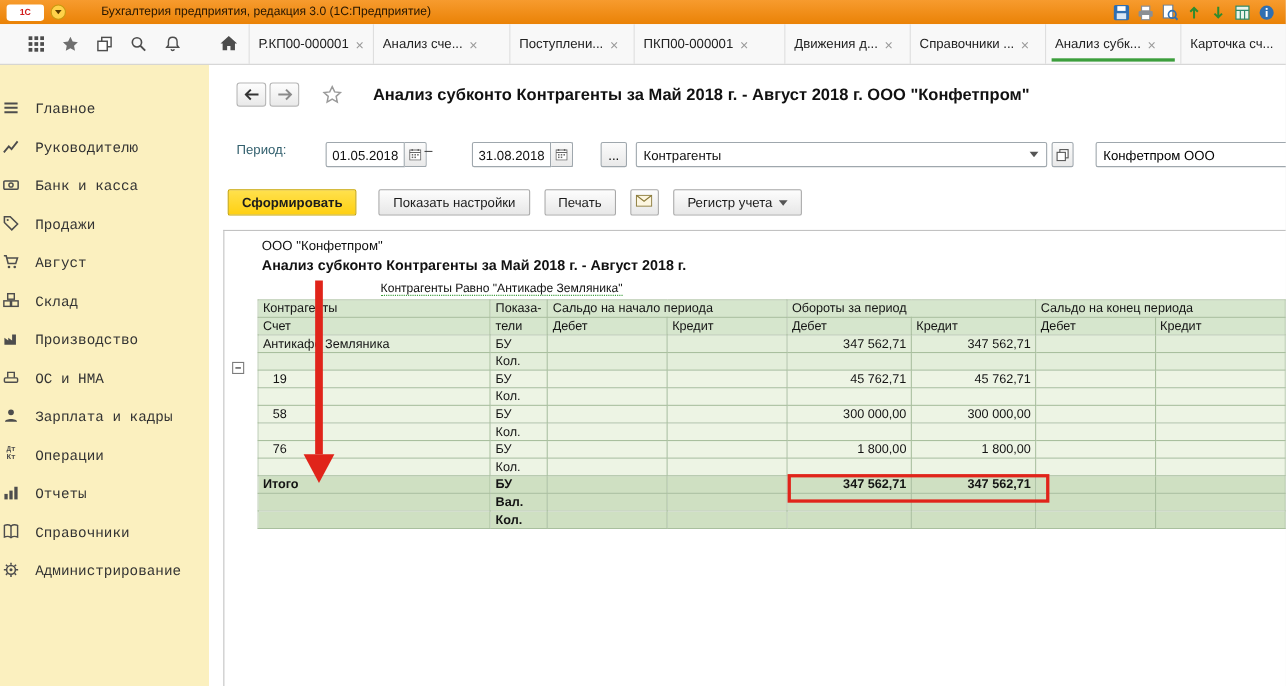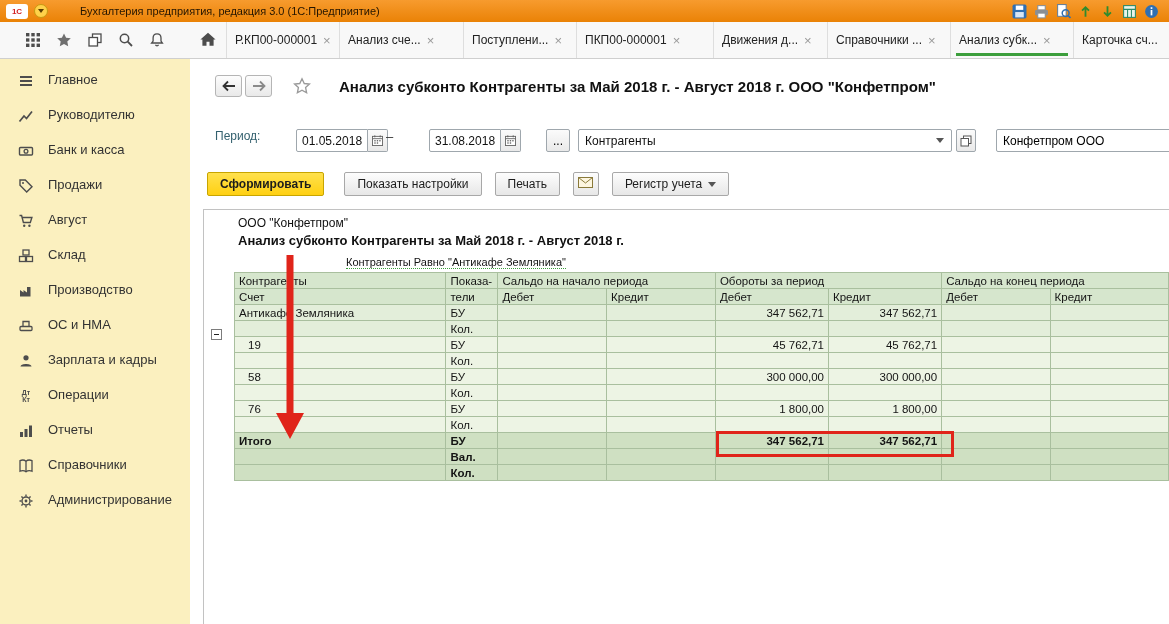--- a/index.html
+++ b/index.html
@@ -2,21 +2,21 @@
 <html><head>
 <meta charset="utf-8">
 <style>
   * { margin:0; padding:0; box-sizing:border-box; }
   body { font-family:"Liberation Sans", sans-serif; background:#888; }
   .screen { position:relative; width:1169px; height:624px; background:#fff; overflow:hidden; }
 
   
   .titlebar { position:absolute; left:0; top:0; right:0; height:22px;
     background:linear-gradient(#f79b2e,#ea8206); display:flex; align-items:center; gap:6px; padding:0 6px; }
-  .logo-chip { width:22px; height:15px; background:#fff; border-radius:3px; display:flex; align-items:center; justify-content:center;
+  .logo-chip { width:34px; height:15px; background:#fff; border-radius:3px; display:flex; align-items:center; justify-content:center;
     font-size:8px; font-weight:bold; color:#d21f1f; }
   .logo-circle { width:14px; height:14px; border-radius:50%; background:#ffd24a; border:1px solid #c79a10;
     display:flex; align-items:center; justify-content:center; }
   .caret-sm { width:0; height:0; border-left:3px solid transparent; border-right:3px solid transparent; border-top:4px solid #5a3c00; }
   .win-title { font-size:11px; color:#241500; flex:1 1 auto; white-space:nowrap; overflow:hidden;margin-left:26px; }
   .win-icons { display:flex; align-items:center; gap:7px; padding-right:4px; }
   .win-icons span { display:flex; }
 
   
   .tabbar { position:absolute; left:0; top:22px; right:0; height:37px; background:#f8f8f8;
@@ -25,21 +25,21 @@
   .qicon { display:flex; cursor:pointer; }
   .tab { display:flex; align-items:center; padding:0 8px; border-right:1px solid #dedede; font-size:12px; color:#222;
     position:relative; flex:0 0 auto; white-space:nowrap; overflow:hidden; cursor:pointer; }
   .tab.home { width:37px; justify-content:center; }
   .tab-label { overflow:hidden; text-overflow:ellipsis; max-width:100px; }
   .tab-close { margin-left:6px; color:#9a9a9a; font-size:13px; line-height:13px; }
   .tab.active::after { content:""; position:absolute; left:5px; right:5px; bottom:2px; height:3px; background:#3c9e3c; }
 
   
   .sidebar { position:absolute; left:0; top:59px; width:190px; bottom:0; background:#fbf0bf; padding-top:13px; }
-  .side-item { height:35px; display:flex; align-items:flex-start; gap:13px; padding-left:17px; font-size:13px; color:#333; cursor:pointer; }
+  .side-item { height:35px; display:flex; align-items:flex-end; gap:13px; padding-left:1px; font-size:13px; color:#333; cursor:pointer;font-family:Liberation Mono, monospace; }
   .icon { display:flex; width:18px; height:18px; align-items:center; justify-content:center; flex:0 0 18px; }
   .ops { display:flex; flex-direction:column; font-size:7px; line-height:7px; color:#4d4d4d; font-weight:bold; }
   .ops i { font-style:normal; }
 
   
   .main { position:absolute; left:190px; top:59px; right:0; bottom:0; background:#fff; overflow:hidden; }
 
   .navrow { position:absolute; left:0; top:14px; height:26px; display:flex; align-items:center; }
   .navbtn { width:27px; height:22px; border:1px solid #b5b5b5; border-radius:3px; background:linear-gradient(#fdfdfd,#e9e9e9);
     display:flex; align-items:center; justify-content:center; margin-right:3px; cursor:pointer; }

